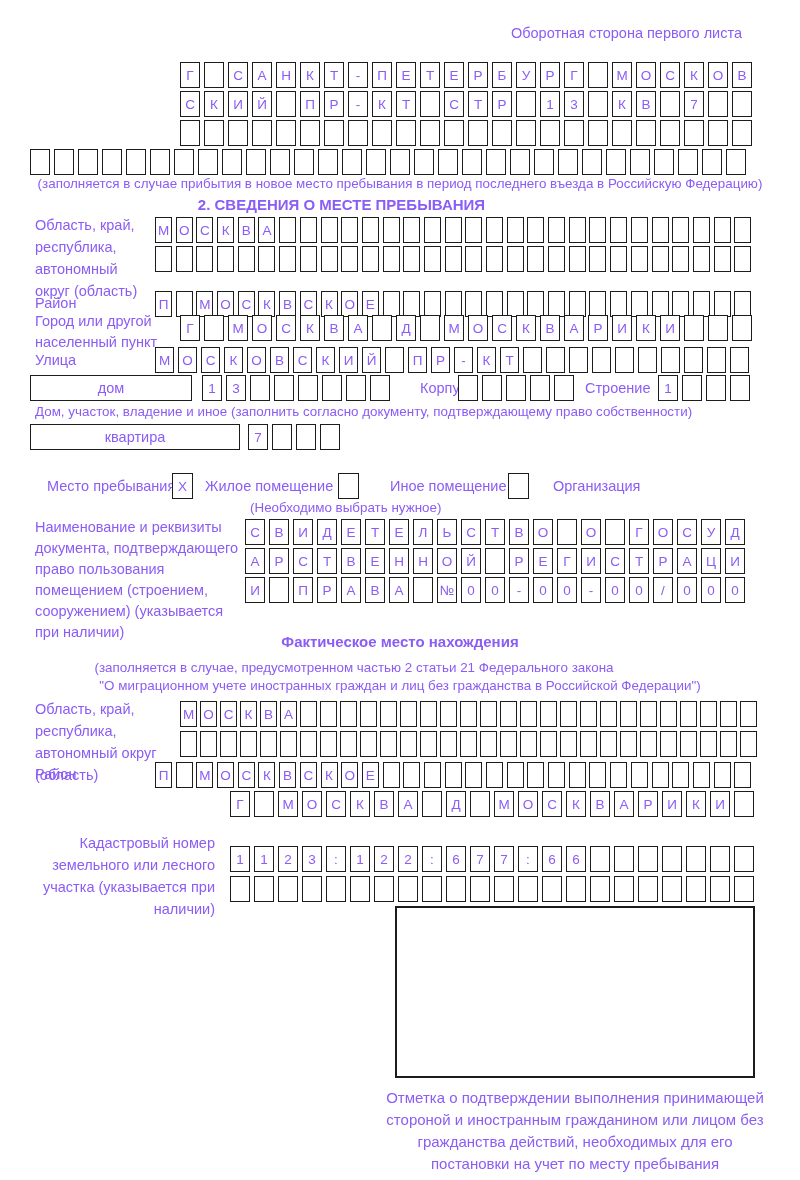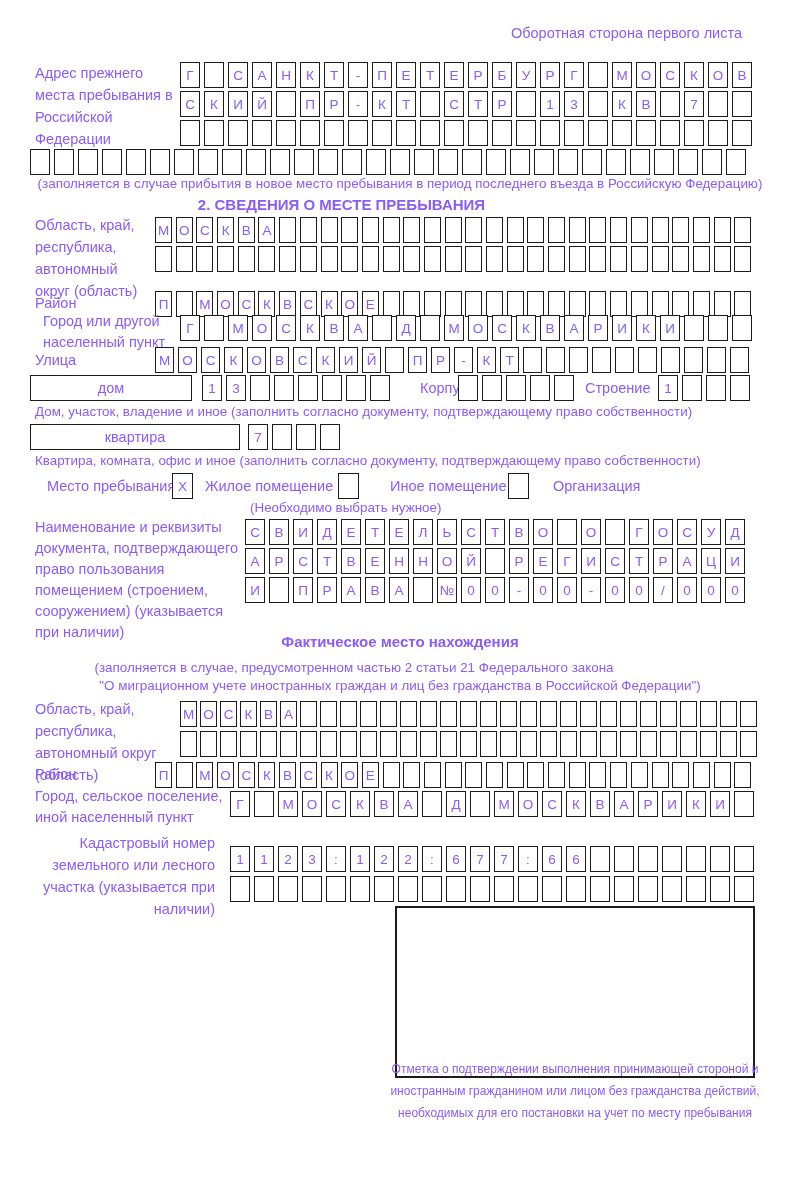--- a/index.html
+++ b/index.html
@@ -56,21 +56,20 @@
     background:#fff;
   }
 </style>
 </head>
 <body>
 
 <div class="page">
 
   <div class="abs lbl right" style="top:22px;right:58px;width:400px;">Оборотная сторона первого листа</div>
 
-  <div class="abs lbl" style="left:35px;top:62px;width:142px;">Адрес прежнего места пребывания в Российской Федерации</div>
   <div class="cells" style="left:180px;top:62px;">
       <span class="cell">Г</span>
       <span class="cell"></span>
       <span class="cell">С</span>
       <span class="cell">А</span>
       <span class="cell">Н</span>
       <span class="cell">К</span>
       <span class="cell">Т</span>
       <span class="cell">-</span>
       <span class="cell">П</span>
@@ -268,21 +267,21 @@
       <span class="cell"></span>
       <span class="cell"></span>
       <span class="cell"></span>
       <span class="cell"></span>
       <span class="cell"></span>
       <span class="cell"></span>
       <span class="cell"></span>
       <span class="cell"></span>
     </div>
 
-  <div class="abs lbl" style="left:35px;top:311px;width:145px;line-height:21px;margin-left:8px;">Город или другой населенный пункт</div>
+  <div class="abs lbl" style="left:35px;top:311px;width:145px;line-height:21px;">Город или другой населенный пункт</div>
   <div class="cells" style="left:180px;top:315px;">
       <span class="cell">Г</span>
       <span class="cell"></span>
       <span class="cell">М</span>
       <span class="cell">О</span>
       <span class="cell">С</span>
       <span class="cell">К</span>
       <span class="cell">В</span>
       <span class="cell">А</span>
       <span class="cell"></span>
@@ -361,21 +360,20 @@
     </div>
   <div class="abs note" style="left:35px;top:404px;width:760px;">Дом, участок, владение и иное (заполнить согласно документу, подтверждающему право собственности)</div>
 
   <div class="abs widebox" style="left:30px;top:424px;width:210px;">квартира</div>
   <div class="cells" style="left:248px;top:424px;">
       <span class="cell">7</span>
       <span class="cell"></span>
       <span class="cell"></span>
       <span class="cell"></span>
     </div>
-  <div class="abs note" style="left:35px;top:453px;width:760px;">Квартира, комната, офис и иное (заполнить согласно документу, подтверждающему право собственности)</div>
 
   <div class="abs lbl" style="left:47px;top:475px;">Место пребывания:</div>
   <span class="abs chk" style="left:172px;top:473px;">X</span>
   <div class="abs lbl" style="left:205px;top:475px;">Жилое помещение</div>
   <span class="abs chk" style="left:338px;top:473px;"></span>
   <div class="abs lbl" style="left:390px;top:475px;">Иное помещение</div>
   <span class="abs chk" style="left:508px;top:473px;"></span>
   <div class="abs lbl" style="left:553px;top:475px;">Организация</div>
   <div class="abs note" style="left:250px;top:500px;">(Необходимо выбрать нужное)</div>
 
@@ -544,21 +542,20 @@
       <span class="cell"></span>
       <span class="cell"></span>
       <span class="cell"></span>
       <span class="cell"></span>
       <span class="cell"></span>
       <span class="cell"></span>
       <span class="cell"></span>
       <span class="cell"></span>
     </div>
 
-  <div class="abs lbl" style="left:35px;top:786px;width:195px;line-height:21px;">Город, сельское поселение, иной населенный пункт</div>
   <div class="cells" style="left:230px;top:791px;">
       <span class="cell">Г</span>
       <span class="cell"></span>
       <span class="cell">М</span>
       <span class="cell">О</span>
       <span class="cell">С</span>
       <span class="cell">К</span>
       <span class="cell">В</span>
       <span class="cell">А</span>
       <span class="cell"></span>
@@ -621,15 +618,15 @@
       <span class="cell"></span>
       <span class="cell"></span>
       <span class="cell"></span>
       <span class="cell"></span>
       <span class="cell"></span>
       <span class="cell"></span>
       <span class="cell"></span>
     </div>
 
   <div class="abs stamp" style="left:395px;top:906px;width:360px;height:172px;"></div>
-  <div class="abs note center" style="left:385px;top:1058px;width:380px;line-height:22px;font-size:12px;">Отметка о подтверждении выполнения принимающей стороной и иностранным гражданином или лицом без гражданства действий, необходимых для его постановки на учет по месту пребывания</div>
+  <div class="abs note center" style="left:385px;top:1087px;width:380px;line-height:22px;font-size:15px;">Отметка о подтверждении выполнения принимающей стороной и иностранным гражданином или лицом без гражданства действий, необходимых для его постановки на учет по месту пребывания</div>
 
 </div>
 
 </body></html>

